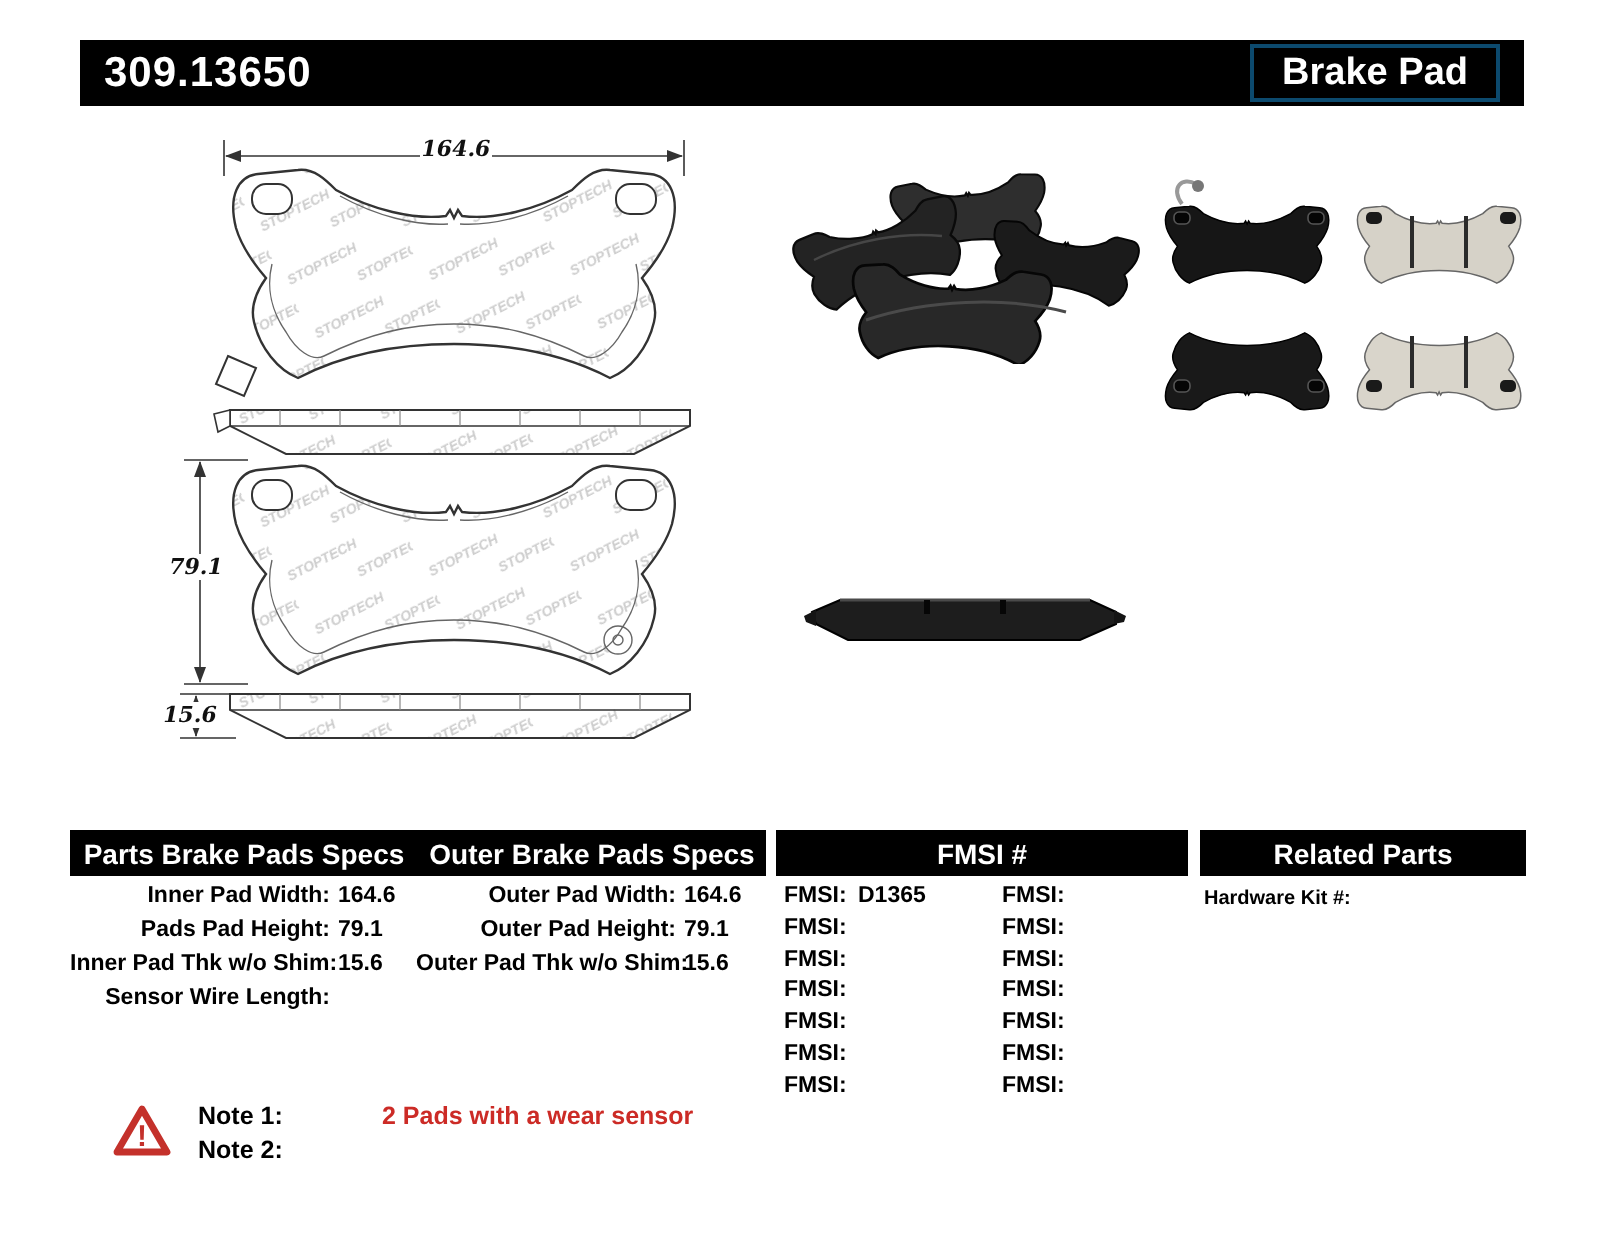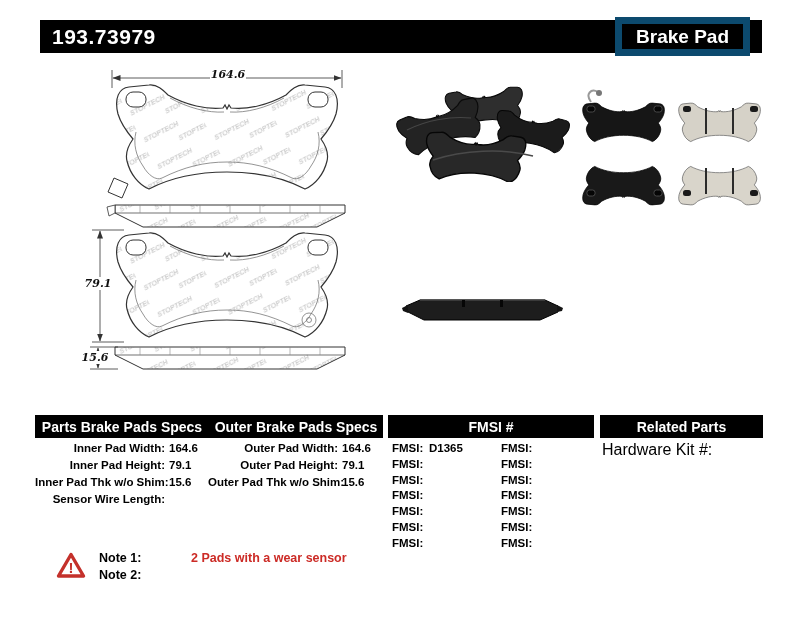--- a/index.html
+++ b/index.html
@@ -3,21 +3,21 @@
 <meta charset="utf-8">
 <style>
   html,body{margin:0;padding:0;background:#fff;}
   #page{position:relative;width:800px;height:619px;background:#fff;overflow:hidden;
         font-family:"Liberation Sans",sans-serif;color:#000;}
   
   .header-bar{position:absolute;left:40px;top:20px;width:722px;height:33px;background:#000;
               display:flex;align-items:center;justify-content:space-between;
               padding:0 12px;box-sizing:border-box;}
   .part-number{color:#fff;font-size:21px;font-weight:bold;letter-spacing:.5px;}
-  .title-box{border:7px solid #0c4a6e;color:#fff;font-size:19px;font-weight:bold;
+  .title-box{border:2px solid #0c4a6e;color:#fff;font-size:19px;font-weight:bold;
              padding:0 14px;line-height:25px;}
   
   .tech{position:absolute;left:78px;top:62px;}
   .photo1{position:absolute;left:393px;top:86px;}
   .photo2{position:absolute;left:577px;top:88px;}
   .photo3{position:absolute;left:400px;top:292px;}
   
   .bar{position:absolute;top:415px;height:23px;background:#000;color:#fff;font-weight:bold;
        font-size:14px;display:flex;align-items:center;}
   .bar-specs{left:35px;width:348px;}
@@ -32,21 +32,21 @@
   .spec-label{width:130px;text-align:right;white-space:nowrap;}
   .spec-value{margin-left:4px;white-space:nowrap;}
   
   .fmsi-rows{position:absolute;left:388px;top:441px;width:210px;
              font-size:11.5px;font-weight:bold;}
   .fmsi-row{display:flex;line-height:15.8px;padding-left:4px;}
   .fl{width:37px;}
   .fv{width:72px;}
   .fl2{width:37px;}
   
-  .related-rows{position:absolute;left:602px;top:441px;font-size:16px;font-weight:normal;}
+  .related-rows{position:absolute;left:602px;top:441px;font-size:10px;font-weight:bold;}
   .related-row{display:flex;line-height:17px;}
   
   .notes{position:absolute;left:56px;top:550px;display:flex;align-items:flex-start;}
   .warn{margin-right:13px;margin-top:2px;}
   .note-lines{display:flex;flex-direction:column;}
   .note-line{display:flex;font-size:12.5px;font-weight:bold;line-height:17px;gap:40px;}
   .note-label{width:48px;}
   .note-red{color:#cc2b26;margin-left:4px;text-align:right;}
 </style>
 </head>
@@ -66,21 +66,21 @@
         <path d="M0,0 L8,3 L0,6 Z" fill="#333"></path>
       </marker>
       <pattern id="wm" width="64" height="30" patternUnits="userSpaceOnUse" patternTransform="rotate(-27)">
         <text x="2" y="9" font-size="7" font-weight="bold" font-style="italic" fill="#cdcdcd">STOPTECH</text>
         <text x="34" y="23" font-size="7" font-weight="bold" font-style="italic" fill="#cdcdcd">STOPTECH</text>
       </pattern>
     </defs>
   </svg>
 
   <div class="header-bar">
-    <div class="part-number">193.73979</div>
+    <div class="part-number">309.13650</div>
     <div class="title-box">Brake Pad</div>
   </div>
 
   <svg class="tech" width="292" height="312" viewBox="0 0 292 312">
 
     <g>
       <path d="M34,8 V26 M264,8 V26" stroke="#333" stroke-width="0.8" fill="none"></path>
       <line x1="35" y1="16" x2="263" y2="16" stroke="#333" stroke-width="0.8" marker-start="url(#arr)" marker-end="url(#arr)"></line>
       <rect x="132" y="6" width="36" height="13" fill="#fff"></rect>
       <text x="150" y="16" text-anchor="middle" font-family="DejaVu Serif,serif" font-style="italic" font-weight="bold" font-size="11" fill="#111">164.6</text>
@@ -182,21 +182,21 @@
   <div class="bar bar-related">
     <span>Related Parts</span>
   </div>
 
   <div class="spec-col inner-specs">
     <div class="spec-row">
         <span class="spec-label">Inner Pad Width:</span>
         <span class="spec-value">164.6</span>
       </div>
     <div class="spec-row">
-        <span class="spec-label">Inner Pad Height:</span>
+        <span class="spec-label">Pads Pad Height:</span>
         <span class="spec-value">79.1</span>
       </div>
     <div class="spec-row">
         <span class="spec-label">Inner Pad Thk w/o Shim:</span>
         <span class="spec-value">15.6</span>
       </div>
     <div class="spec-row">
         <span class="spec-label">Sensor Wire Length:</span>
         <span class="spec-value"></span>
       </div>

